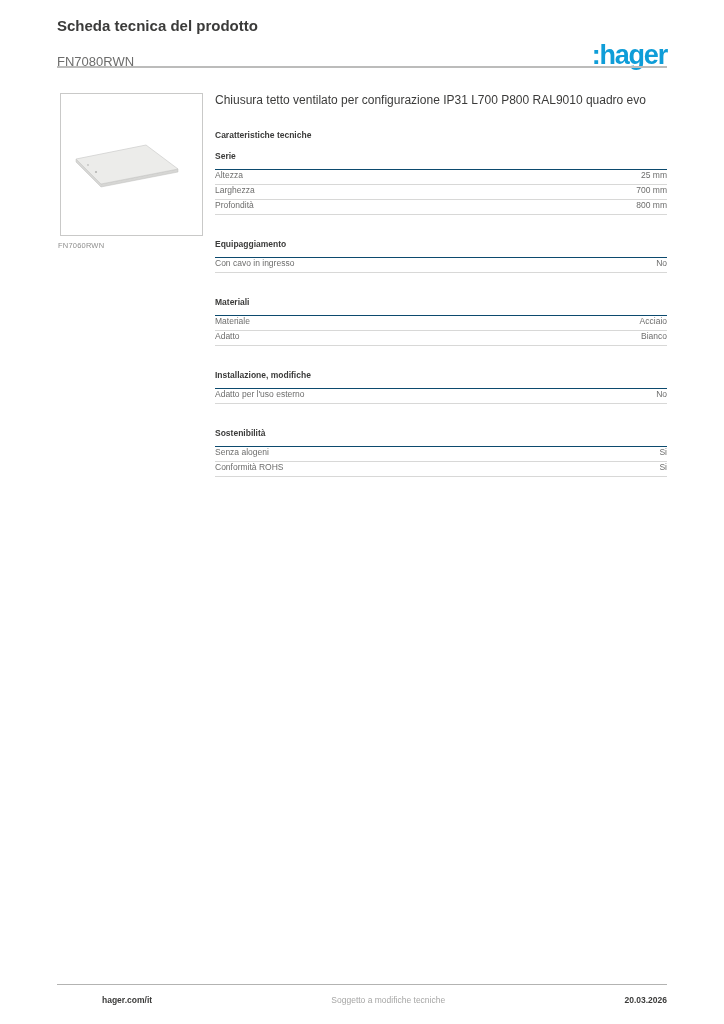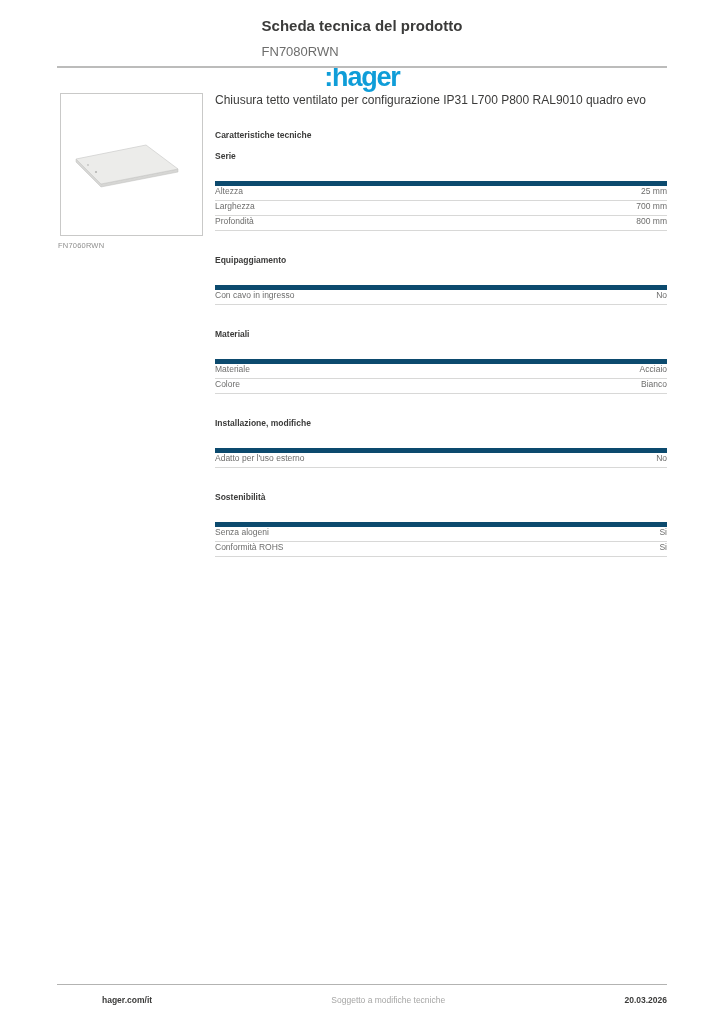--- a/index.html
+++ b/index.html
@@ -14,33 +14,32 @@
   }
 
   
   .header {
     position: absolute;
     left: 57px;
     right: 57px;
     top: 17px;
     display: flex;
     justify-content: space-between;
-    align-items: center;
-    flex-direction: column;
+    align-items: flex-end;
   }
   .doc-title {
     font-size: 15px;
     font-weight: bold;
     color: #3b3b3a;
     line-height: 1.25;
   }
   .product-code {
     font-size: 13px;
     color: #6d6d6c;
-    margin-top: 8px;
+    margin-top: 18px;
   }
   .logo {
     font-size: 27px;
     font-weight: bold;
     letter-spacing: -1.2px;
     line-height: 1;
     margin-top: 5px;
   }
   .header-rule {
     position: absolute;
@@ -91,22 +90,22 @@
     line-height: 10px;
     margin-top: 25px;
   }
   .sec { margin-top: 24px; }
   .sec:first-child { margin-top: 11px; }
   .sec-title {
     font-size: 8.5px;
     font-weight: bold;
     color: #3b3b3a;
     line-height: 10px;
-    padding-bottom: 20px;
-    border-bottom: 5px solid #0c4a6e;
+    padding-bottom: 8px;
+    border-bottom: 1px solid #0c4a6e;
   }
   .trow {
     display: flex;
     justify-content: space-between;
     height: 14px;
     border-bottom: 1px solid #d8d8d7;
     font-size: 8.5px;
     color: #6d6d6c;
   }
   .tvalue { text-align: right; }
@@ -190,21 +189,21 @@
 
   <section class="sec">
     <div class="sec-title">Materiali</div>
     <div class="sec-rows">
   <div class="trow">
     <span class="tlabel">Materiale</span>
     <span class="tvalue">Acciaio</span>
   </div>
 
   <div class="trow">
-    <span class="tlabel">Colore</span>
+    <span class="tlabel">Adatto</span>
     <span class="tvalue">Bianco</span>
   </div>
 </div>
   </section>
 
   <section class="sec">
     <div class="sec-title">Installazione, modifiche</div>
     <div class="sec-rows">
   <div class="trow">
     <span class="tlabel">Adatto per l'uso esterno</span>

